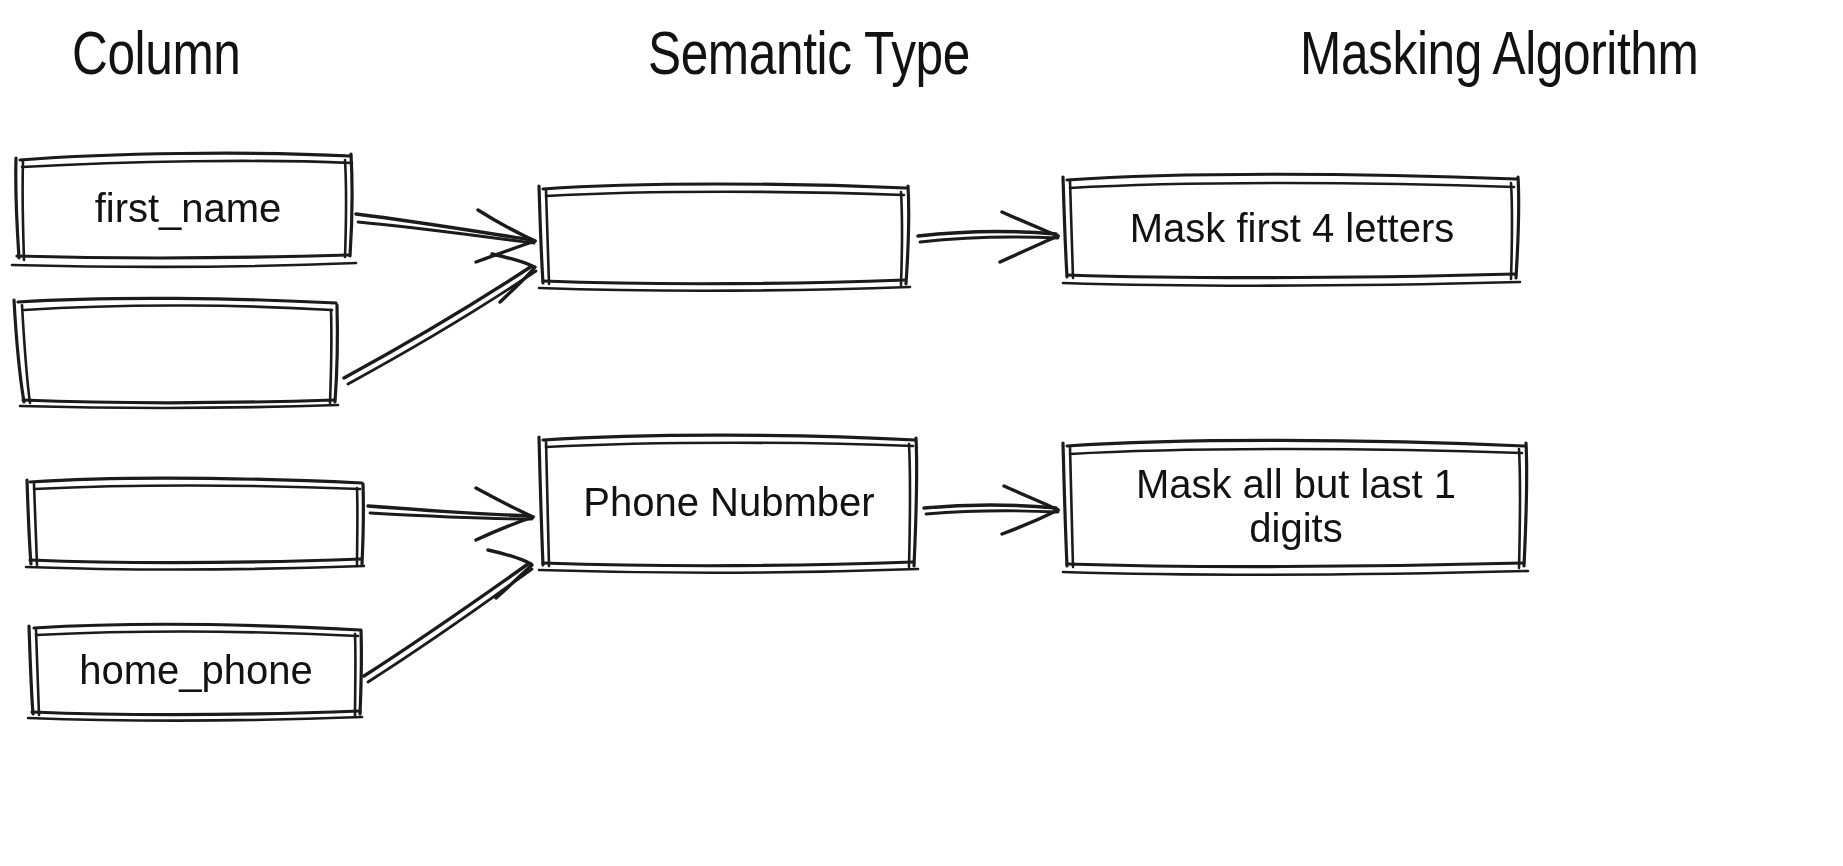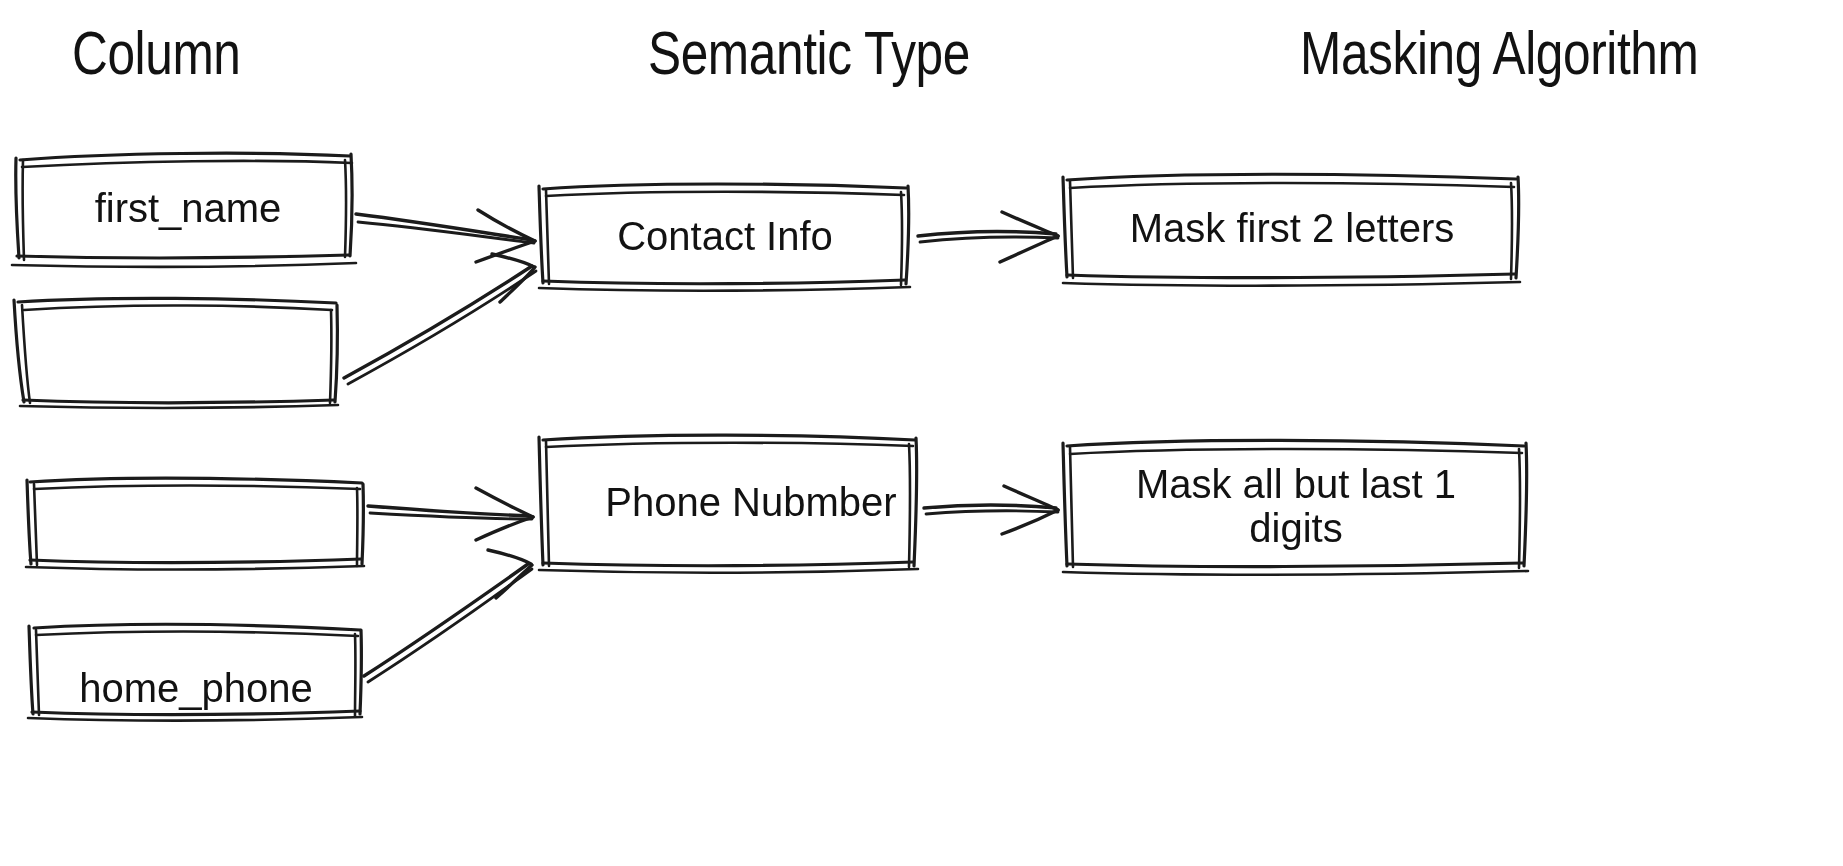--- a/index.html
+++ b/index.html
@@ -211,33 +211,30 @@
   <div class="col-header" id="hdr-semantic">Semantic Type</div>
 
   <div class="col-header" id="hdr-masking">Masking Algorithm</div>
 
   <div class="node" style="left:18px; top:152px; width:340px; height:112px;">
     <span class="node-label">first_name</span>
   </div>
 
 
 
-  <div class="node" style="left:28px; top:640px; width:336px; height:96px;">
+  <div class="node" style="left:28px; top:622px; width:336px; height:96px;">
     <span class="node-label">home_phone</span>
   </div>
 
-  <div class="node" style="left:538px; top:182px; width:374px; height:107px;">
-    <span class="node-label">Contact Info</span>
-  </div>
-
-  <div class="node" style="left:560px; top:433px; width:382px; height:138px;">
+
+  <div class="node" style="left:538px; top:433px; width:382px; height:138px;">
     <span class="node-label">Phone Nubmber</span>
   </div>
 
   <div class="node" style="left:1062px; top:172px; width:460px; height:112px;">
-    <span class="node-label">Mask first 2 letters</span>
+    <span class="node-label">Mask first 4 letters</span>
   </div>
 
   <div class="node" style="left:1062px; top:438px; width:468px; height:135px; padding-left:40px; padding-right:40px;">
     <span class="node-label">Mask all but last 1 digits</span>
   </div>
 
 </div>
 
 </body></html>

